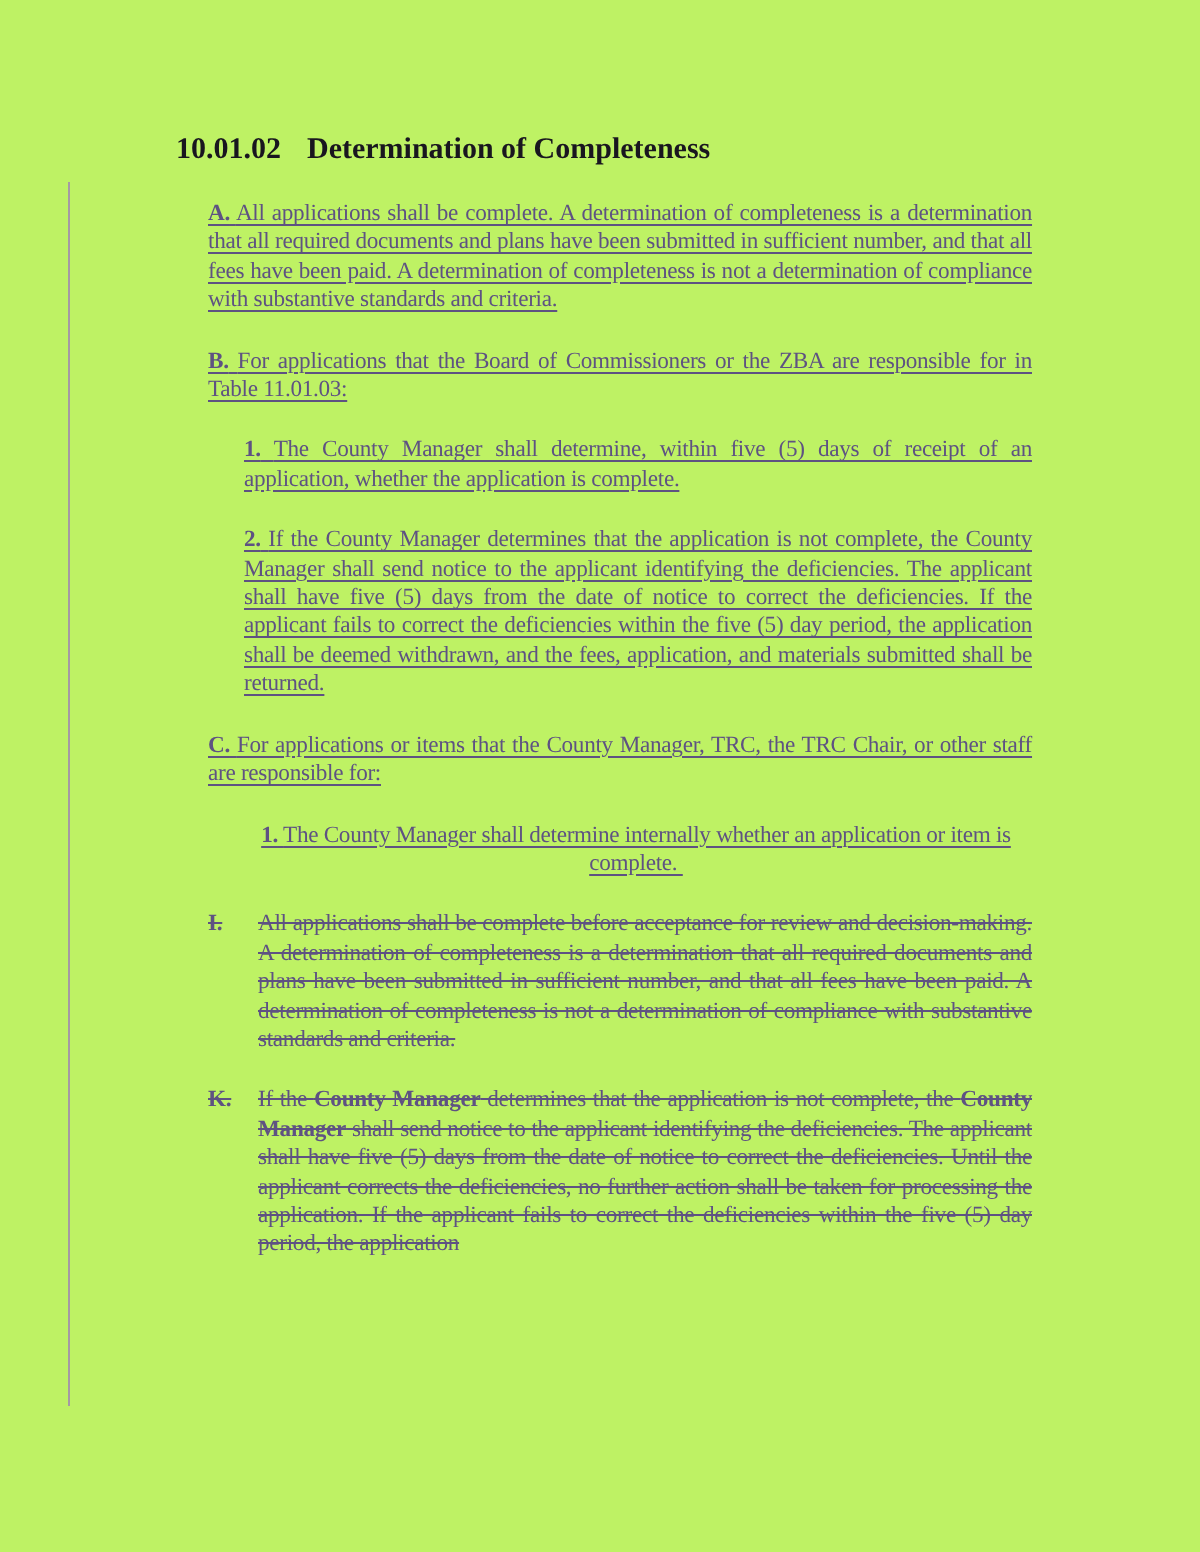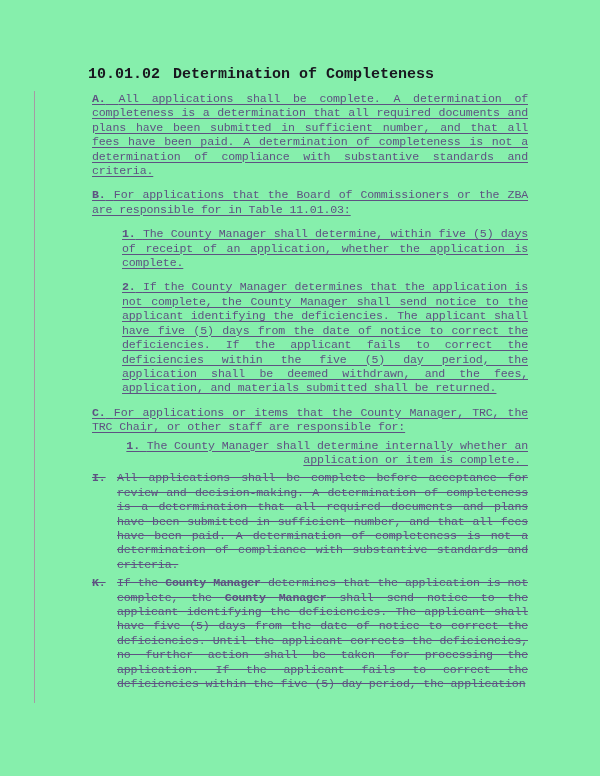--- a/index.html
+++ b/index.html
@@ -5,22 +5,22 @@
   * { box-sizing: border-box; }
   html, body { margin: 0; padding: 0; }
   body {
     width: 600px; height: 776px;
     background: #ffffff;
     overflow: hidden;
   }
   .page {
     position: relative;
     width: 600px; height: 776px;
-    background: #86efac;
-    font-family: Liberation Mono, monospace;
+    background: #bef264;
+    font-family: Liberation Serif, serif;
   }
   .change-bar {
     position: absolute;
     left: 34px; top: 91px;
     width: 1px; height: 612px;
     background: #a59aa4;
   }
   .content {
     position: absolute;
     left: 88px; top: 66px;
@@ -28,40 +28,40 @@
   }
   .heading {
     margin: 0 0 8px 0;
     font-size: 15px;
     line-height: 18px;
     font-weight: bold;
     color: #19161f;
   }
   .h-title { margin-left: 13px; }
   p {
-    margin: 4px;
+    margin: 16px;
     font-size: 11.6px;
     line-height: 14.4px;
     letter-spacing: -0.15px;
     color: #5e5282;
   }
   .just { text-align: justify; }
   .pgap { margin-bottom: 10px; }
   .cgap { margin-bottom: 16px; }
   .ins {
     text-decoration: underline;
     text-decoration-thickness: 1px;
     text-underline-offset: 2px;
   }
   .del {
     text-decoration: line-through;
     text-decoration-thickness: 1px;
   }
   .indent { margin-left: 34px; }
-  .citem  { margin-left: 32px; text-align: right; }
+  .citem  { margin-left: 32px; text-align: center; }
   .plbl { font-weight: bold; }
   .hang { padding-left: 25px; }
   .dlbl {
     display: inline-block;
     width: 25px; margin-left: -25px;
     font-weight: bold;
     text-decoration: line-through;
     text-decoration-thickness: 1px;
   }
   b { font-weight: bold; }

